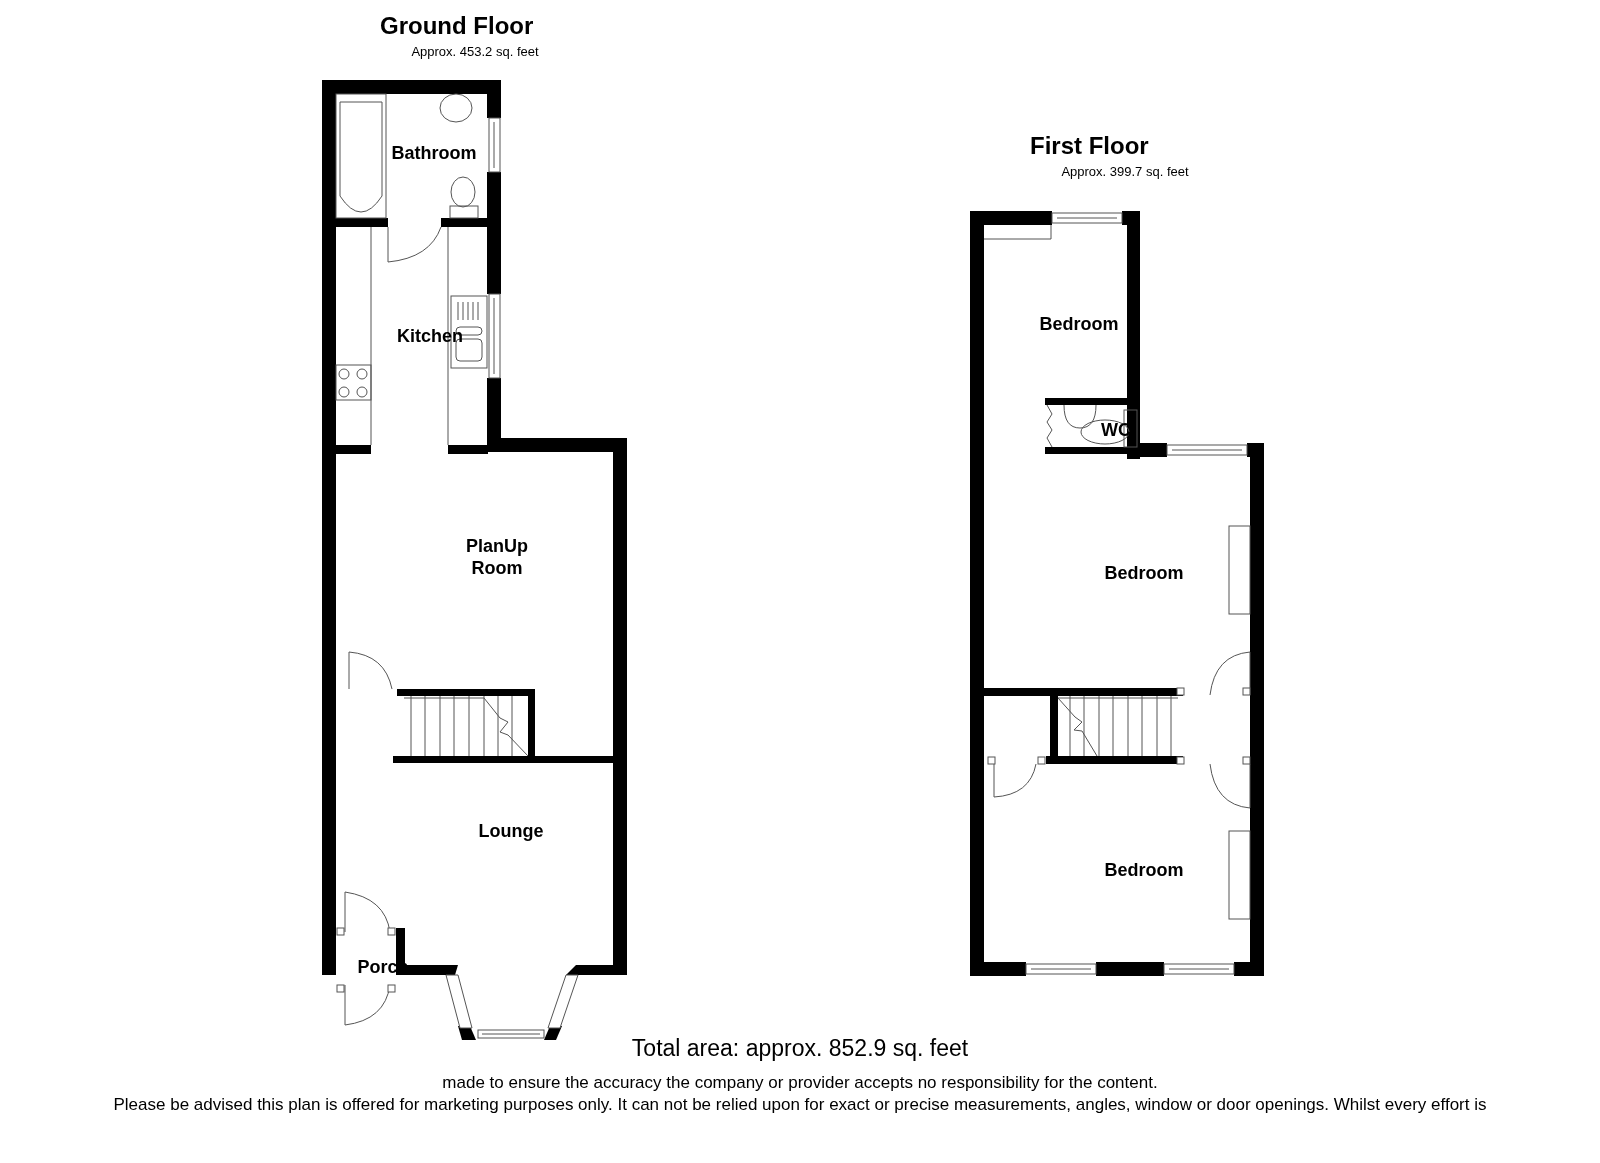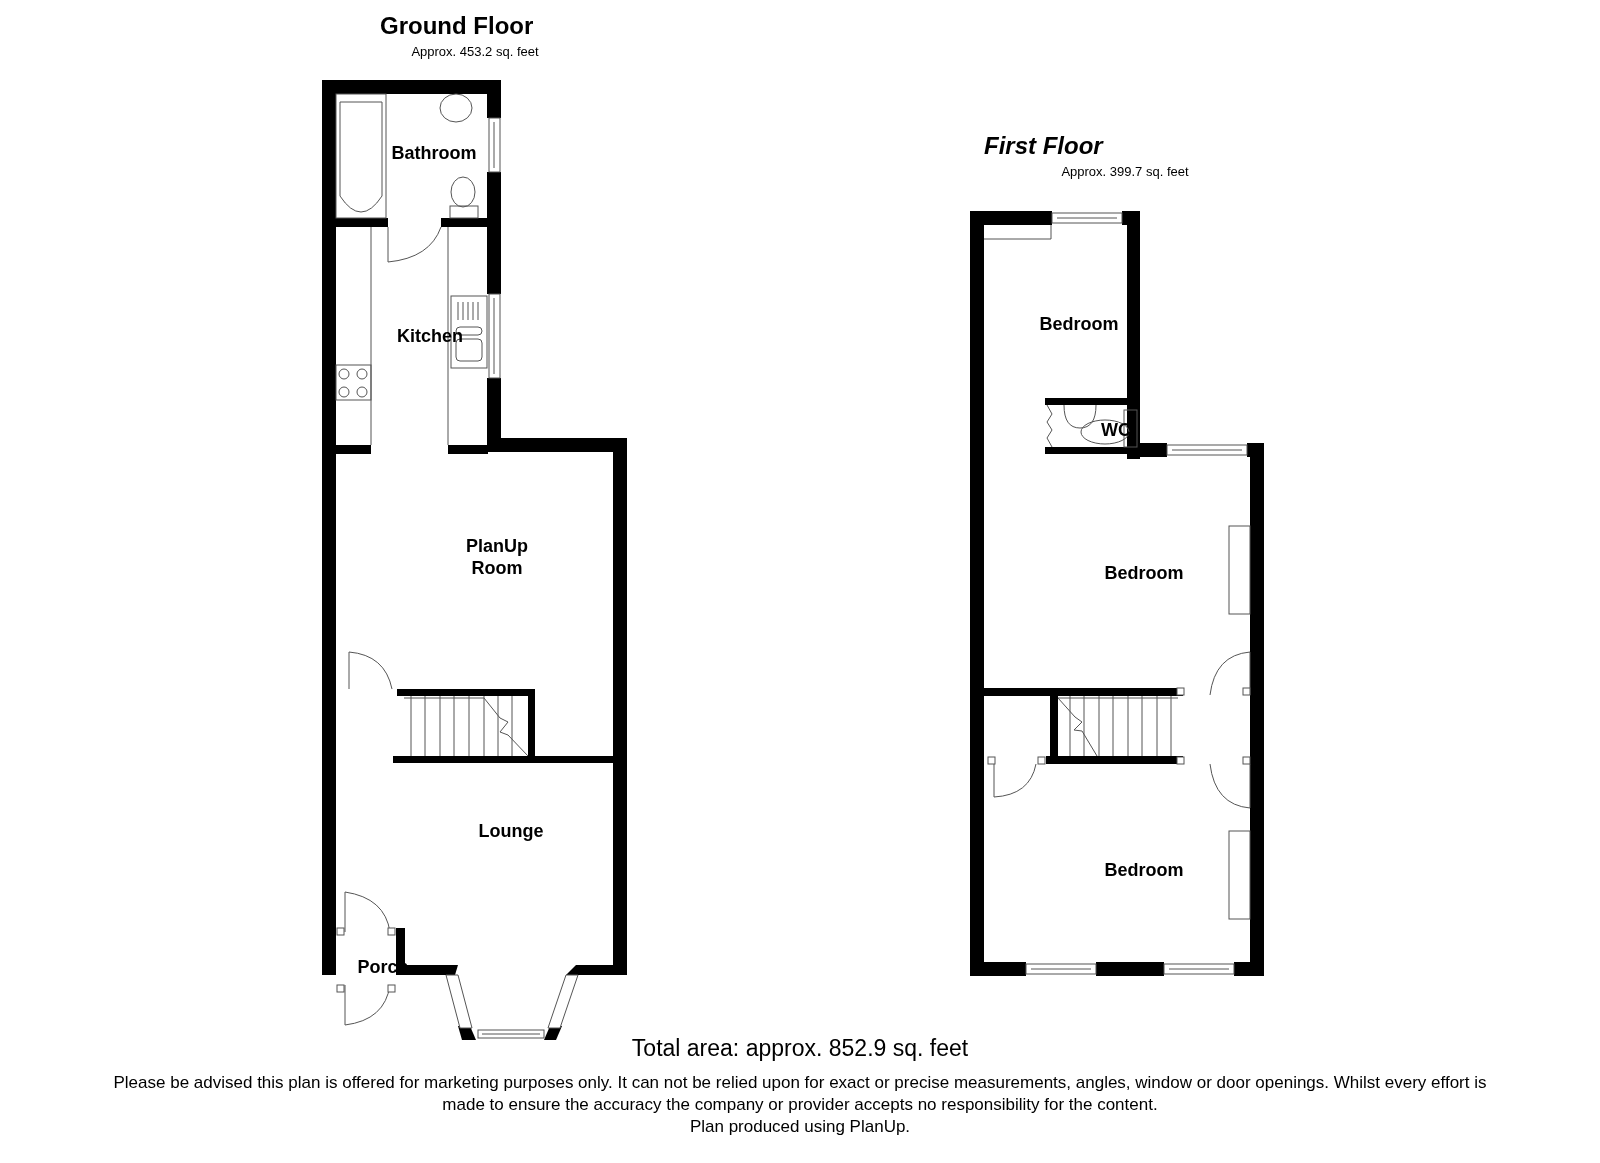--- a/index.html
+++ b/index.html
@@ -195,33 +195,32 @@
       <rect x="1177" y="757" width="7" height="7" fill="#fff"></rect>
       <rect x="1243" y="757" width="7" height="7" fill="#fff"></rect>
       <rect x="988" y="757" width="7" height="7" fill="#fff"></rect>
       <rect x="1038" y="757" width="7" height="7" fill="#fff"></rect>
     </g>
   </g>
 </svg>
 
 <div class="floor-title" style="left:380px; width:190px; top:12px;">Ground Floor</div>
 <div class="floor-area" style="left:380px; width:190px; top:44px;">Approx. 453.2 sq. feet</div>
-<div class="floor-title" style="left:984px; width:190px; top:132px;font-style:italic;">First Floor</div>
+<div class="floor-title" style="left:1030px; width:190px; top:132px;">First Floor</div>
 <div class="floor-area" style="left:1030px; width:190px; top:164px;">Approx. 399.7 sq. feet</div>
 
 <div class="room-label" style="left:416px; top:153px;">Bathroom</div>
 <div class="room-label" style="left:412px; top:336px;">Kitchen</div>
 <div class="room-label" style="left:479px; top:557px;">PlanUp
 Room</div>
 <div class="room-label" style="left:493px; top:831px;">Lounge</div>
 <div class="room-label" style="left:365px; top:967px;">Porch</div>
 
 <div class="room-label" style="left:1061px; top:324px;">Bedroom</div>
 <div class="room-label" style="left:1098px; top:430px;">WC</div>
 <div class="room-label" style="left:1126px; top:573px;">Bedroom</div>
 <div class="room-label" style="left:1126px; top:870px;">Bedroom</div>
 
 <div class="total-area">Total area: approx. 852.9 sq. feet</div>
 <div class="disclaimer">
+  <div>made to ensure the accuracy the company or provider accepts no responsibility for the content.</div>
   <div>Please be advised this plan is offered for marketing purposes only. It can not be relied upon for exact or precise measurements, angles, window or door openings. Whilst every effort is</div>
-  <div>made to ensure the accuracy the company or provider accepts no responsibility for the content.</div>
-  <div>Plan produced using PlanUp.</div>
 </div>
 
 </body></html>

